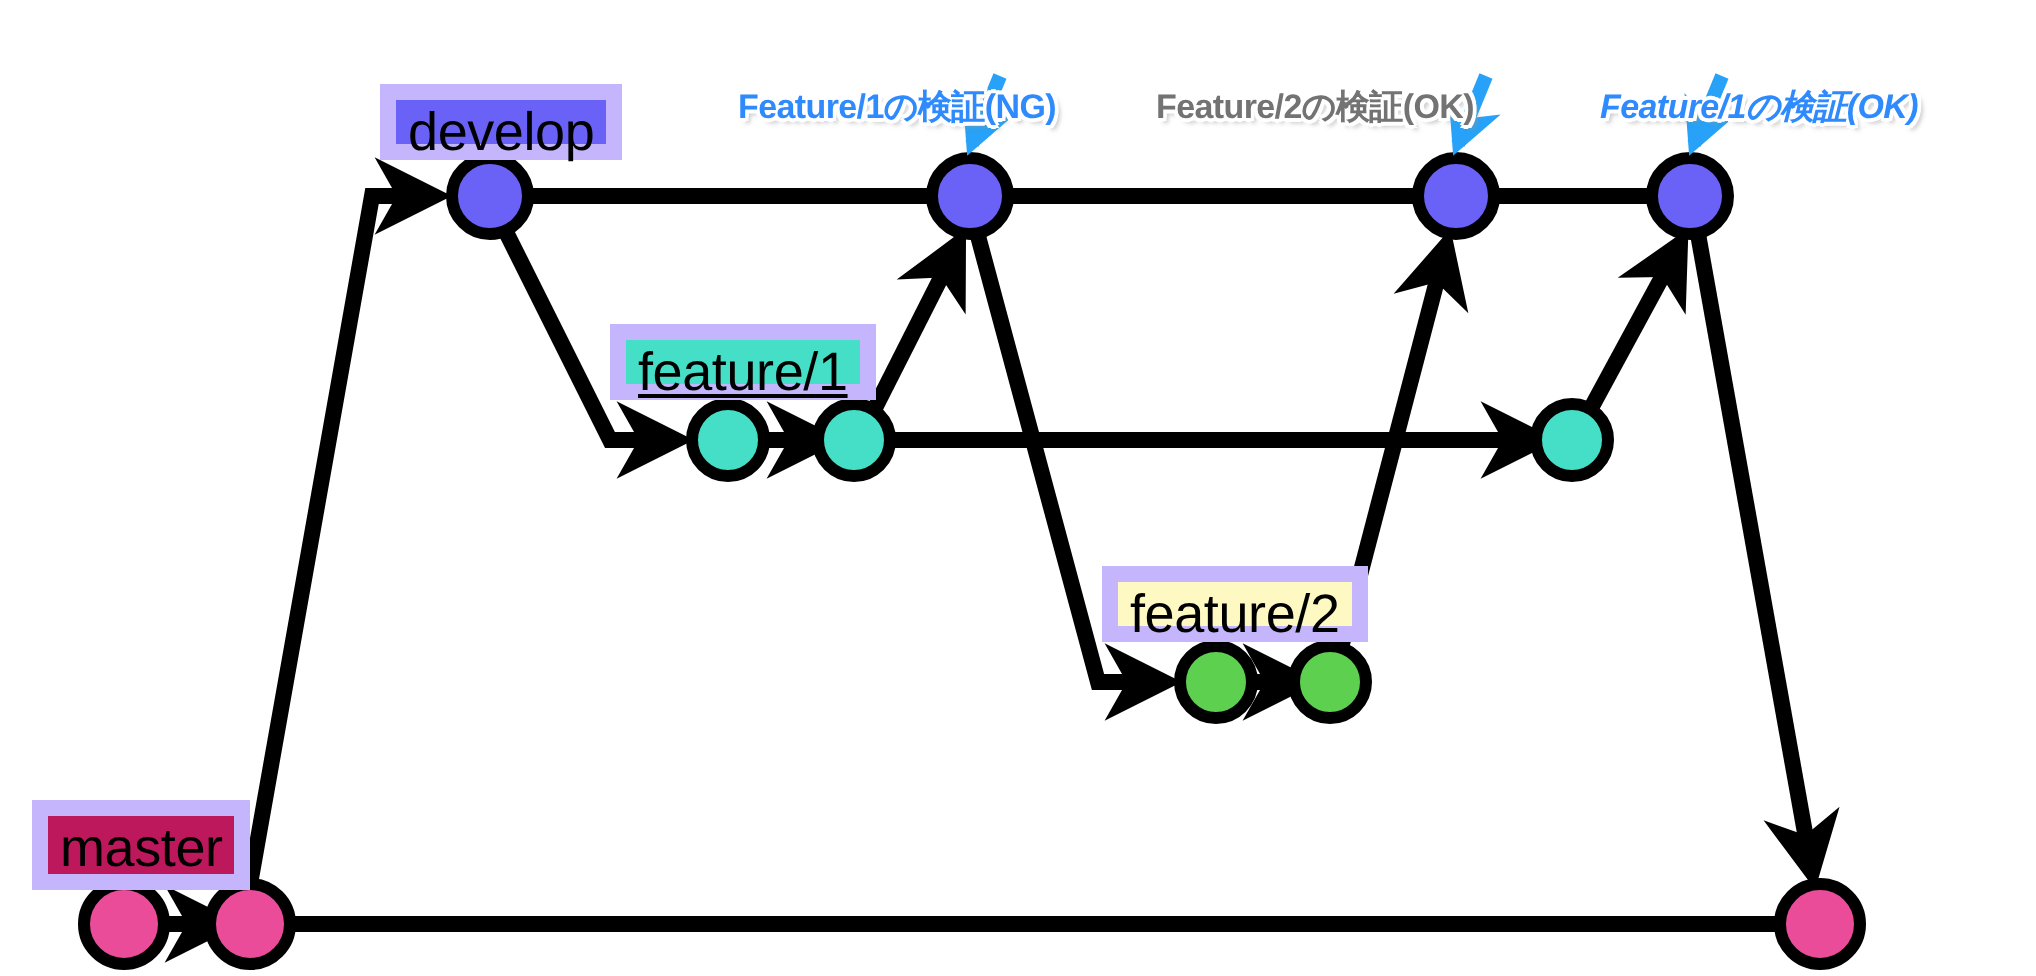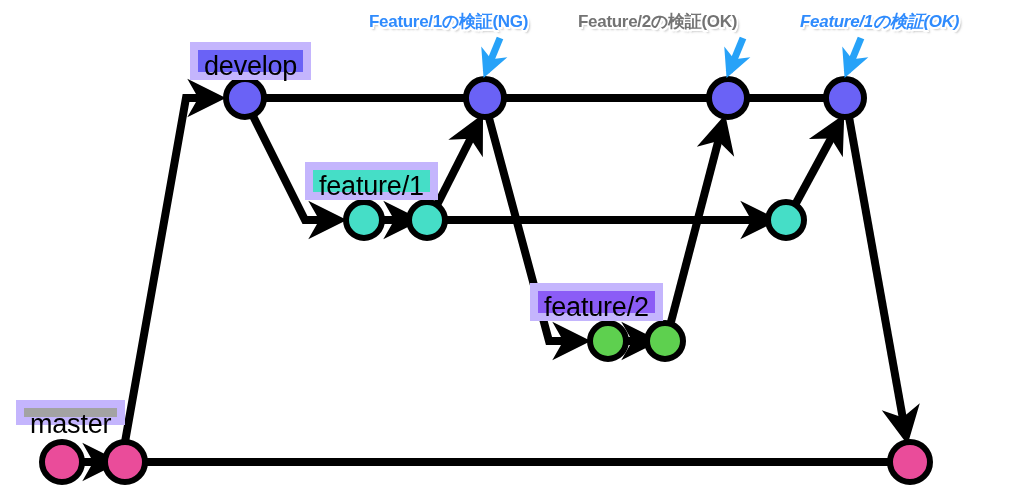--- a/index.html
+++ b/index.html
@@ -47,20 +47,21 @@
     text-shadow:
       1.6px 1.6px 0 #ffffff,
       -1.6px 1.6px 0 #ffffff,
       1.6px -1.6px 0 #ffffff,
       -1.6px -1.6px 0 #ffffff,
       0 1.8px 0 #ffffff,
       0 -1.8px 0 #ffffff,
       1.8px 0 0 #ffffff,
       -1.8px 0 0 #ffffff,
       2.5px 2.5px 2px rgba(150,150,150,0.55);
+    margin-top: 32px;
   }
 </style>
 </head>
 <body>
 
 <div id="diagram-root">
 
   <svg id="git-graph" viewBox="0 0 1018 488" xmlns="http://www.w3.org/2000/svg">
     <defs>
       <marker id="fatArrow" viewBox="0 0 14 14" refX="10.5" refY="7" markerWidth="5.2" markerHeight="5.2" orient="auto-start-reverse" markerUnits="strokeWidth">
@@ -116,22 +117,22 @@
         <circle cx="608" cy="341" r="18" fill="#5ed04f" stroke="#000000" stroke-width="6"></circle>
         <circle cx="665" cy="341" r="18" fill="#5ed04f" stroke="#000000" stroke-width="6"></circle>
       </g>
     <g id="annotation-arrow-layer">
         <line x1="500" y1="38" x2="486" y2="72" stroke="#27a2f8" stroke-width="7" marker-end="url(#blueArrow)"></line>
         <line x1="743" y1="38" x2="729" y2="72" stroke="#27a2f8" stroke-width="7" marker-end="url(#blueArrow)"></line>
         <line x1="861" y1="38" x2="847" y2="72" stroke="#27a2f8" stroke-width="7" marker-end="url(#blueArrow)"></line>
       </g>
   </svg>
 
-  <div class="branch-label" id="label-master" style="left: 16px; top: 400px; min-width: 100px; height: 25px; background: #a3a3a3;">master</div>
+  <div class="branch-label" id="label-master" style="left: 16px; top: 400px; min-width: 100px; height: 45px; background: #be185d;">master</div>
   <div class="branch-label" id="label-develop" style="left: 190px; top: 42px; min-width: 115px; height: 38px; background: rgb(106, 98, 246);">develop</div>
-  <div class="branch-label" id="label-feature1" style="left: 305px; top: 162px; min-width: 125px; height: 38px; background: rgb(69, 222, 199);">feature/1</div>
-  <div class="branch-label" id="label-feature2" style="left: 530px; top: 283px; min-width: 128px; height: 38px; background: #8b5cf6;">feature/2</div>
+  <div class="branch-label" id="label-feature1" style="left: 305px; top: 162px; min-width: 125px; height: 38px; background: rgb(69, 222, 199); text-decoration: underline;">feature/1</div>
+  <div class="branch-label" id="label-feature2" style="left: 551px; top: 283px; min-width: 128px; height: 38px; background: #fef9c3;">feature/2</div>
 
   <div class="annot" id="annot-0" style="left: 369px; top: 10px; color: rgb(47, 139, 253);">Feature/1の検証(NG)</div>
   <div class="annot" id="annot-1" style="left: 578px; top: 10px; color: #737373;">Feature/2の検証(OK)</div>
   <div class="annot" id="annot-2" style="left: 800px; top: 10px; color: rgb(47, 139, 253); font-style: italic;">Feature/1の検証(OK)</div>
 
 </div>
 
 </body></html>

